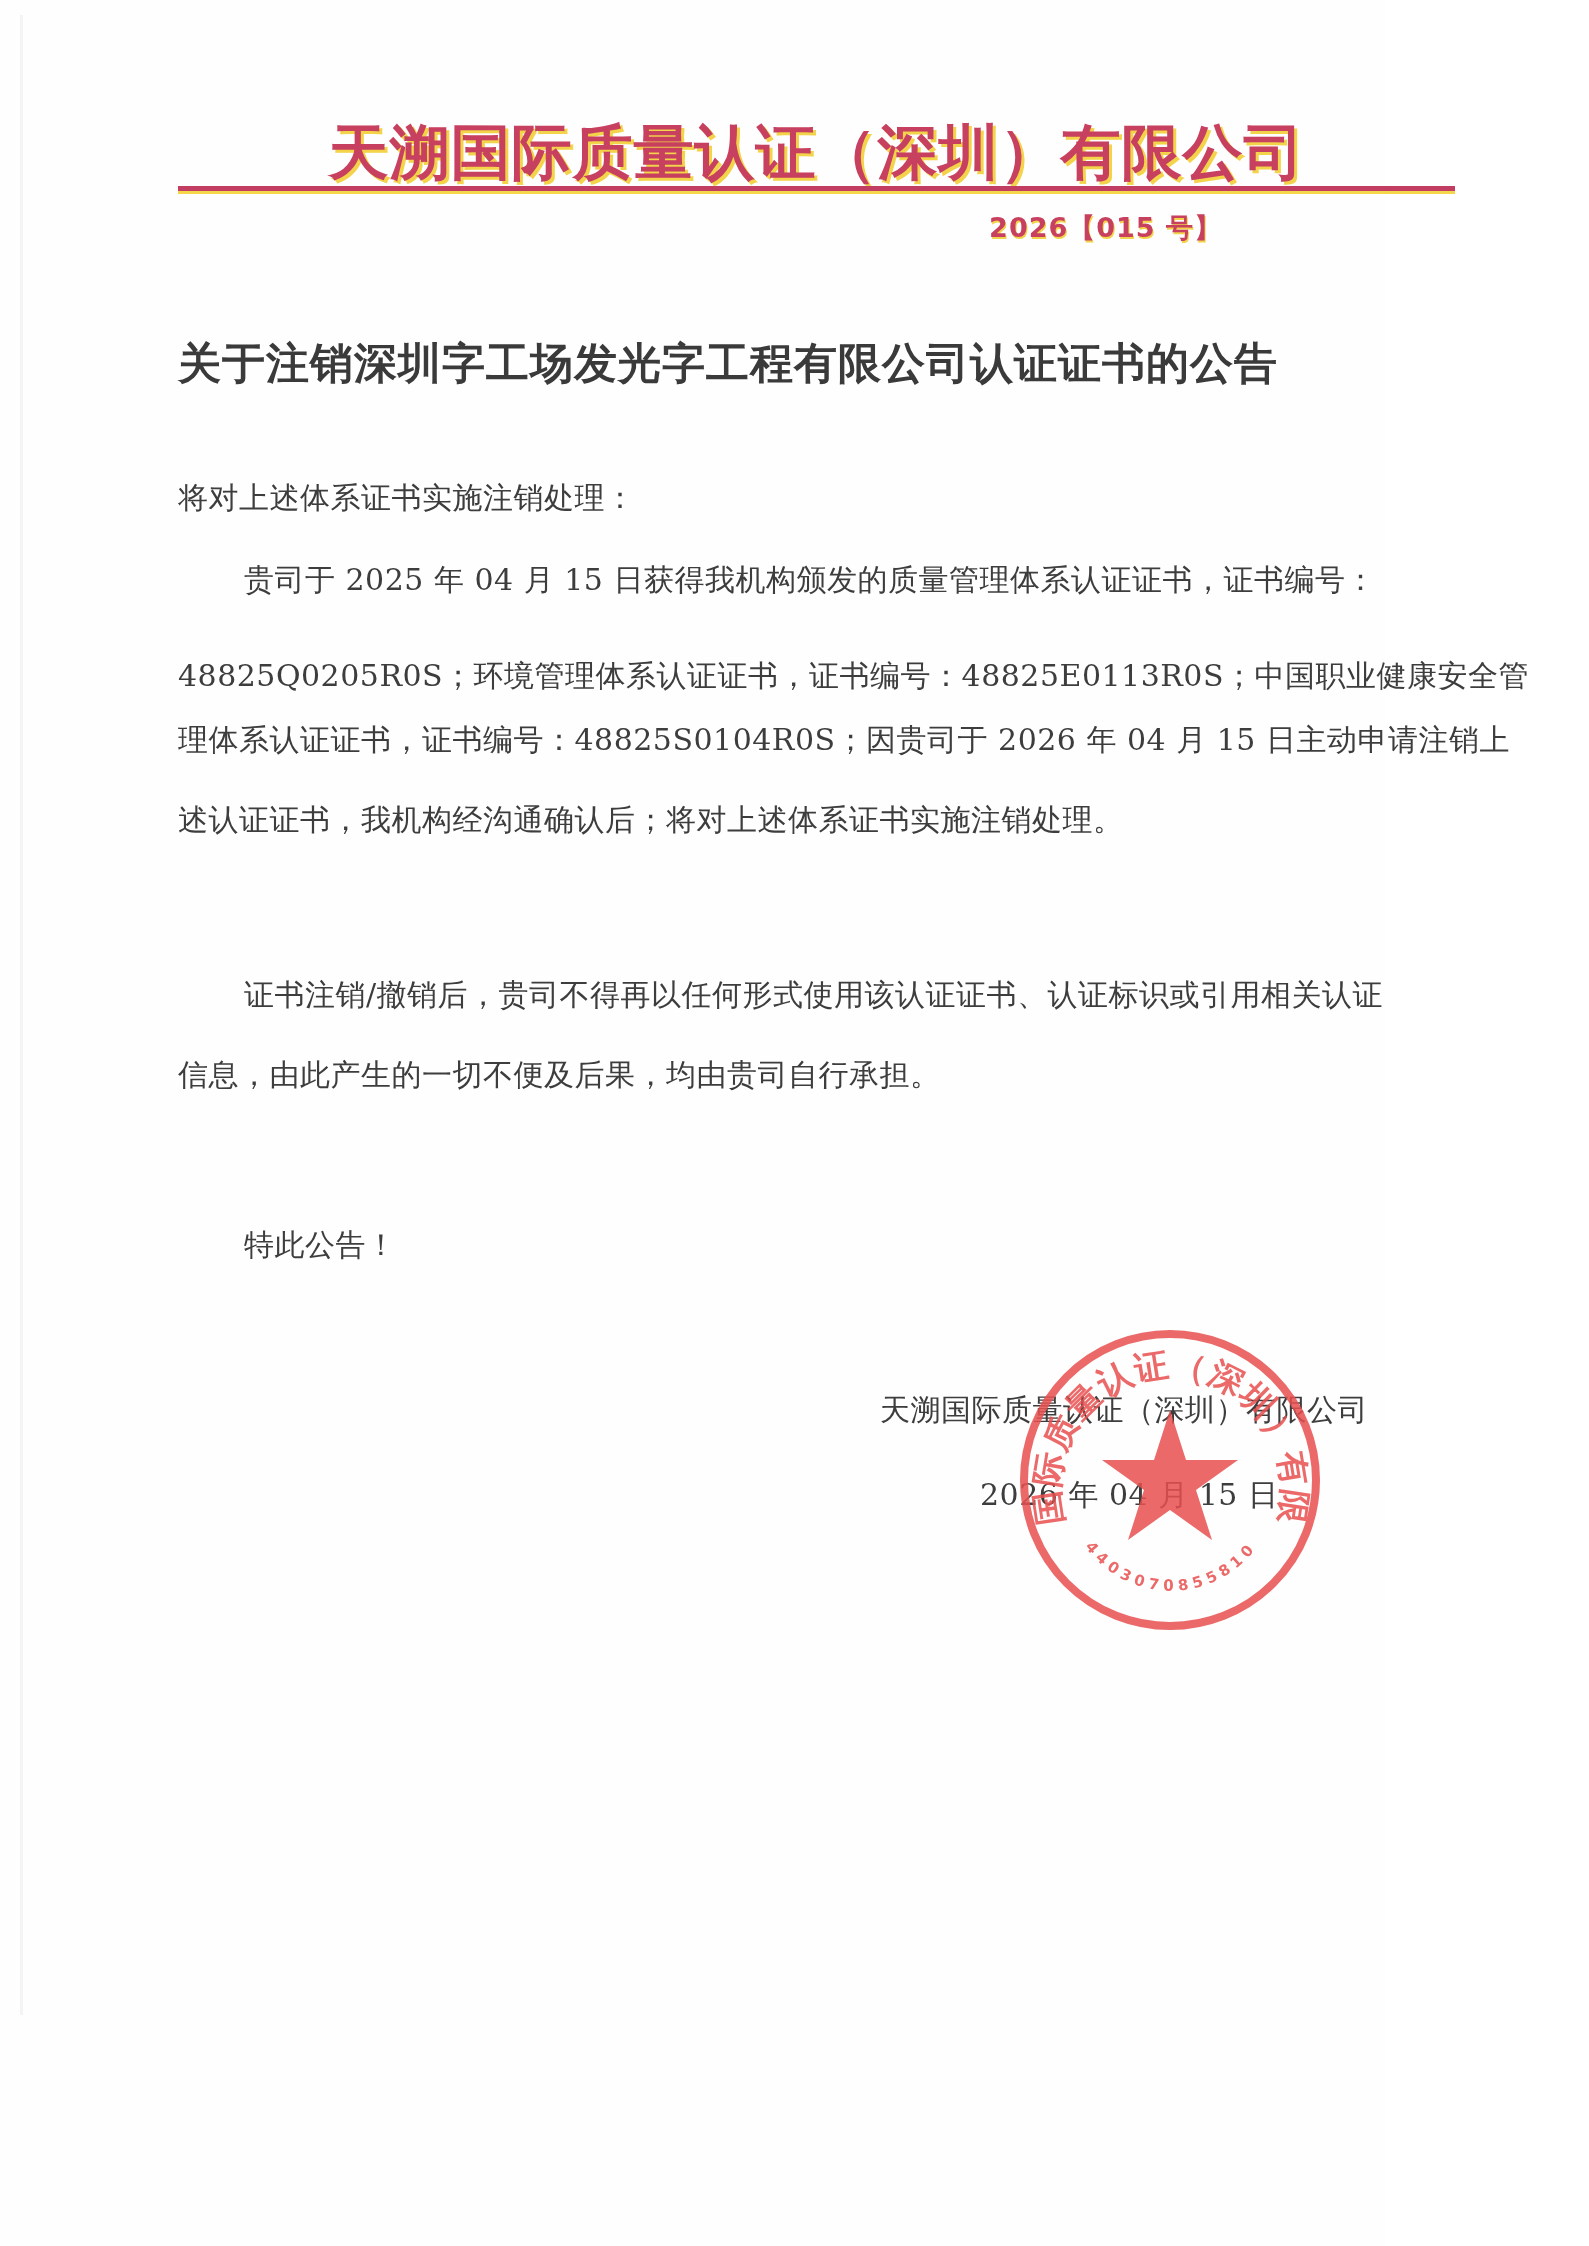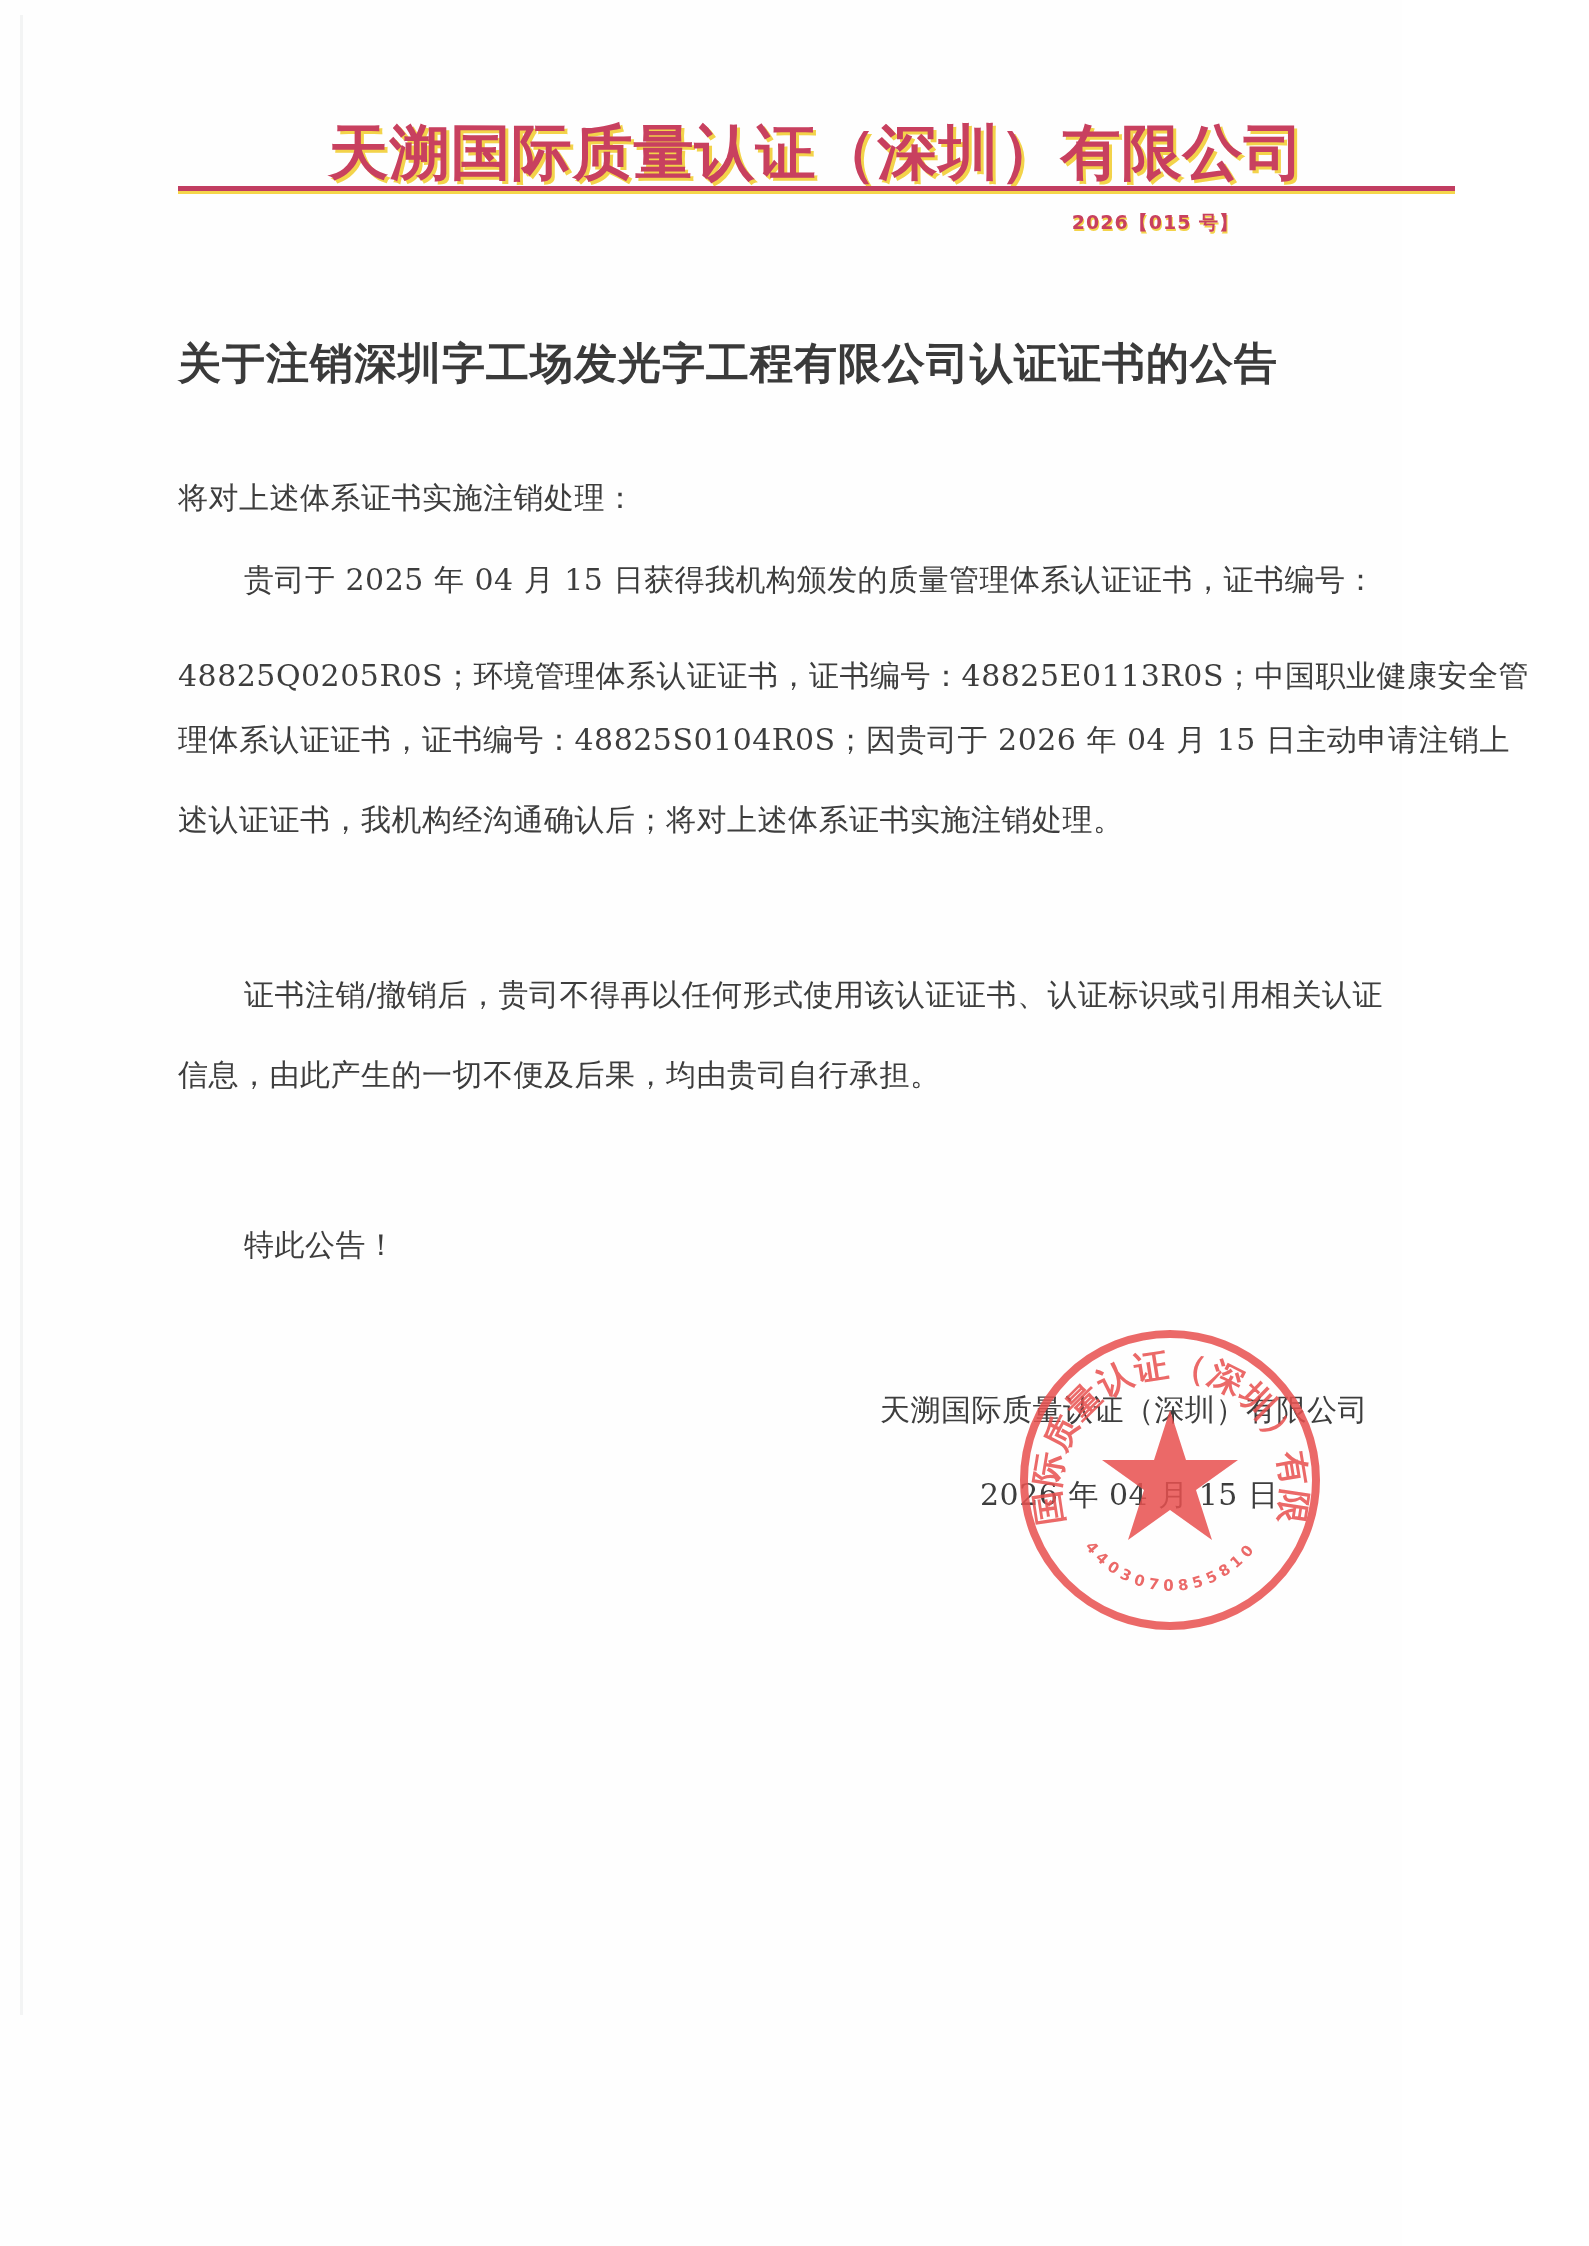--- a/index.html
+++ b/index.html
@@ -1,31 +1,31 @@
 <!DOCTYPE html>
 <html><head>
 <meta charset="utf-8">
 <style>
   html, body { margin: 0; padding: 0; background: #ffffff; }
   body { width: 1589px; height: 2246px; position: relative; overflow: hidden; }
-  .page { position: absolute; left: 0; top: 0; width: 1385px; height: 2246px; background: #fefefe; padding-left: 17px; }
+  .page { position: absolute; left: 0; top: 0; width: 1385px; height: 2246px; background: #fefefe; }
   .scan-edge { position: absolute; left: 20px; top: 15px; width: 3px; height: 2000px; background: #eef0ef; opacity: 0.7; }
 
   .letterhead {
     position: absolute; left: 178px; top: 112px; width: 1277px; text-align: center;
     font-family: "DejaVu Sans", sans-serif; font-weight: bold; font-size: 60px; letter-spacing: 1px;
     color: #c8405f; text-shadow: 3px 3px 0 #f3d34a; line-height: 80px;
   }
   .letterhead-rule {
     position: absolute; left: 178px; top: 186px; width: 1277px; height: 5px;
     background: #c13d61; box-shadow: 0 3px 0 #f5d64b;
   }
   .doc-number {
     position: absolute; right: 163px; top: 210px;
-    font-family: "DejaVu Sans", sans-serif; font-weight: bold; font-size: 19px;
+    font-family: "DejaVu Sans", sans-serif; font-weight: bold; font-size: 27px;
     color: #c8405f; text-shadow: 1px 2px 0 #f3d34a; letter-spacing: 1px;
   }
   .doc-title {
     position: absolute; left: 178px; top: 335px; width: 1277px; 
     font-family: "DejaVu Sans", sans-serif; font-weight: bold; font-size: 43px;
     color: #3a3a3a; letter-spacing: 1px;
   }
   .body-text {
     font-family: "DejaVu Serif", serif; font-size: 30px; color: #3d3d3d; letter-spacing: 0.5px;
   }

